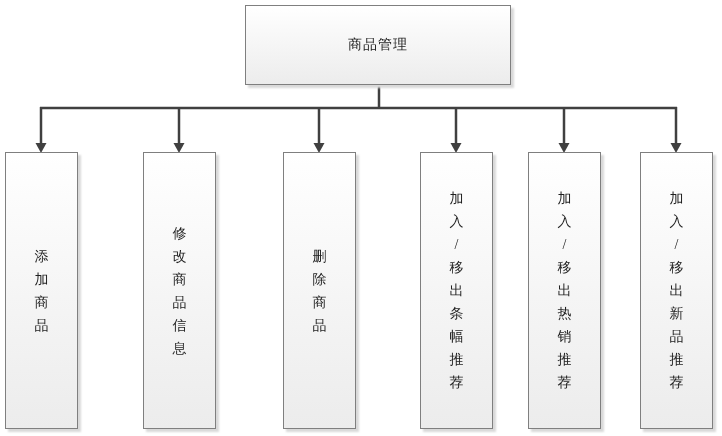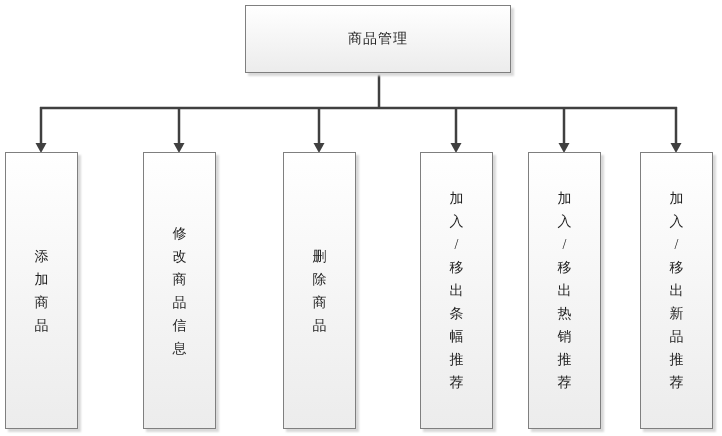--- a/index.html
+++ b/index.html
@@ -24,21 +24,21 @@
     border: 1px solid var(--border, #7f7f7f);
     background: linear-gradient(180deg, var(--fill_top, #ffffff) 0%, var(--fill_bottom, #ececec) 100%);
     box-shadow: 3px 3px 2px var(--shadow, #d9d9d9);
     display: flex;
     align-items: center;
     justify-content: center;
     z-index: 1;
   }
   .node-root {
     left: 245px; top: 5px;
-    width: 266px; height: 68px;
+    width: 266px; height: 80px;
   }
   .node-root .label {
     font-size: 14px;
     letter-spacing: 1px;
     white-space: nowrap;
   }
   .node-child {
     top: 152px;
     width: 73px; height: 277px;
   }

